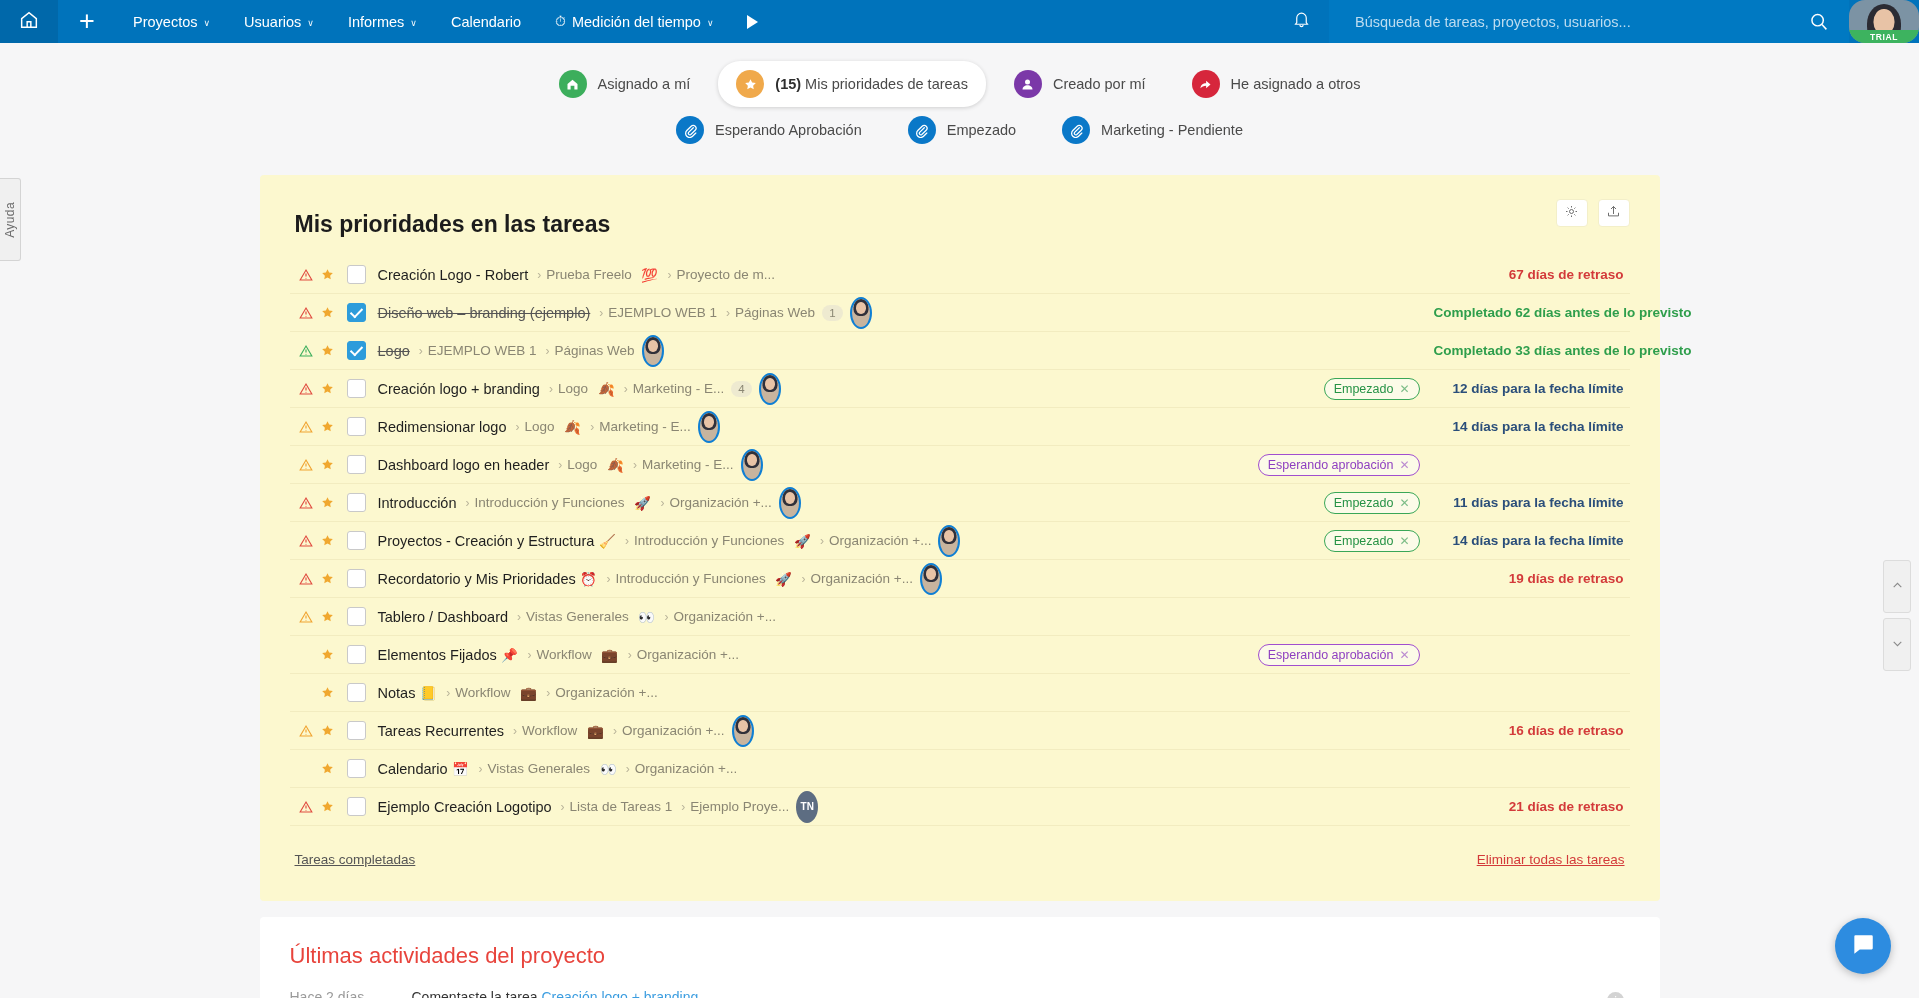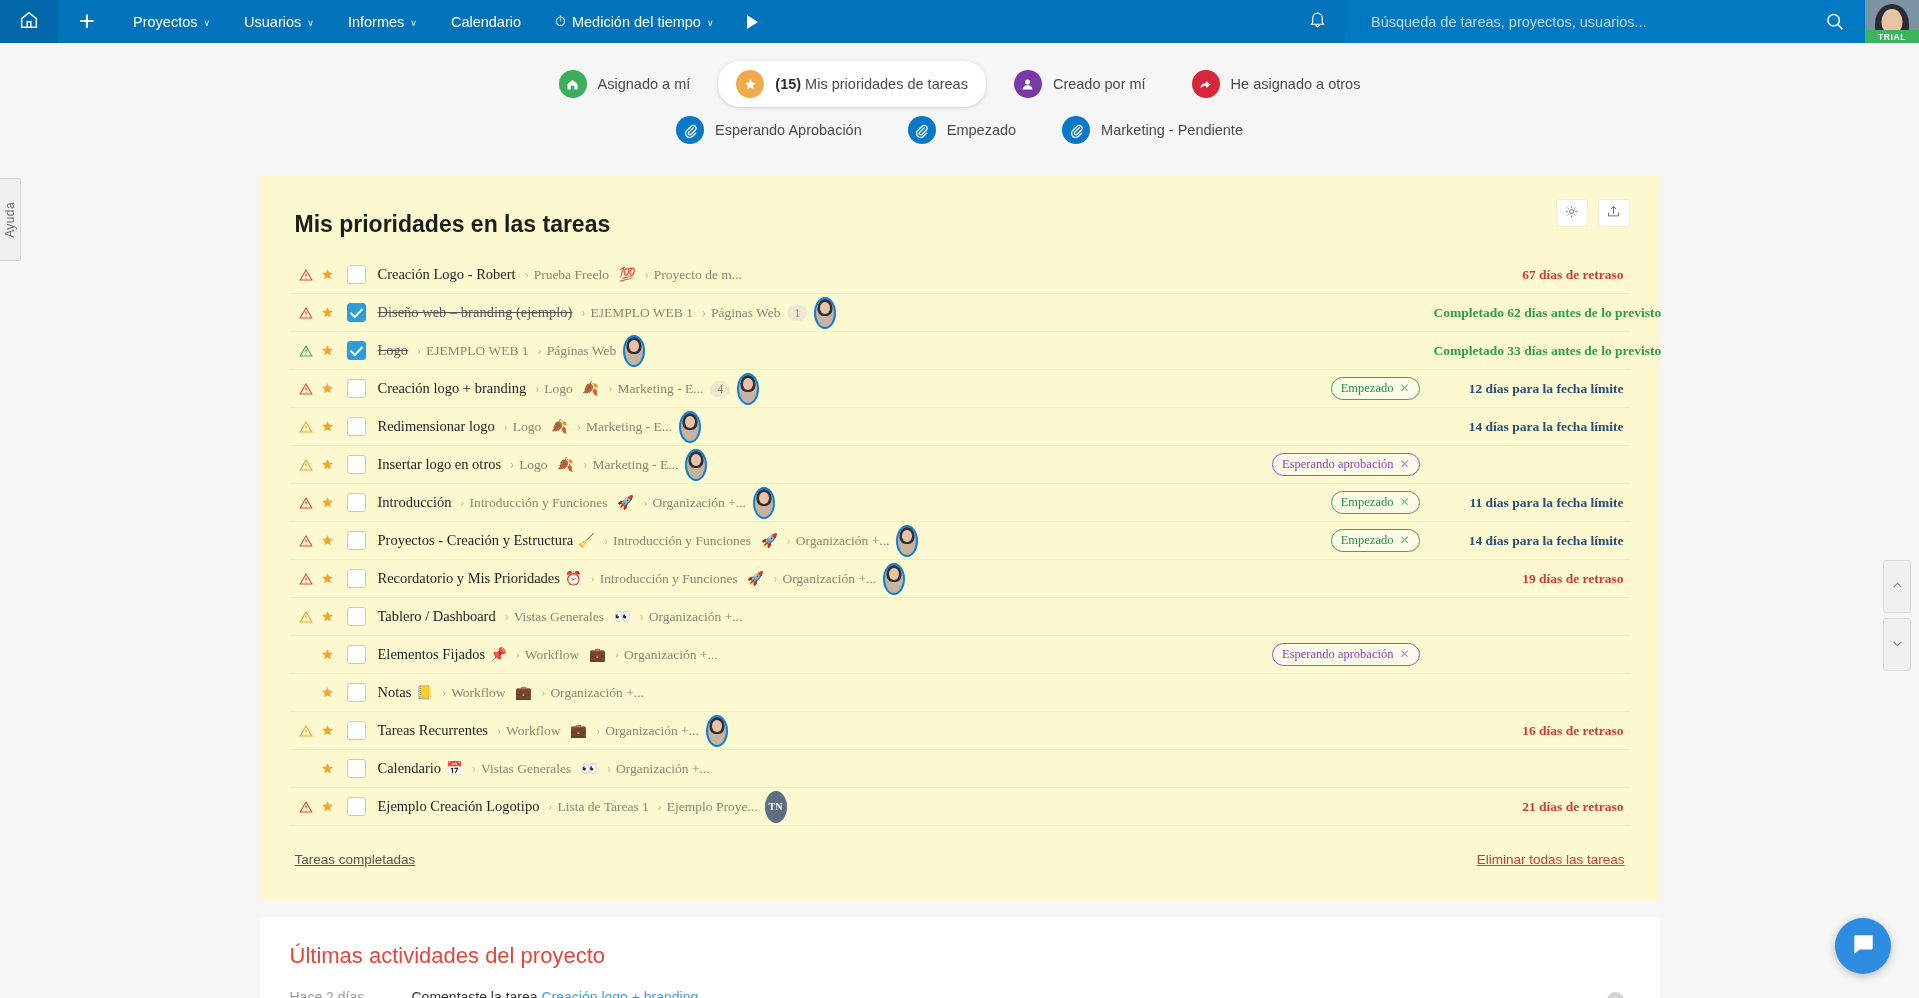--- a/index.html
+++ b/index.html
@@ -45,22 +45,23 @@
     padding: 0 20px 0 26px; gap: 10px;
   }
   .nav-search input {
     flex: 1; background: transparent; border: 0; outline: none;
     color: #fff; font-size: 14.5px; font-family: inherit;
   }
   .nav-search input::placeholder { color: #bcdcf0; }
   .nav-search .mag { cursor: pointer; display: flex; }
   .nav-search .mag svg { width: 21px; height: 21px; fill: none; stroke: #fff; stroke-width: 1.7; }
   .nav-avatar {
-    width: 54px; position: relative; cursor: pointer; overflow: hidden;
+    width: 70px; position: relative; cursor: pointer; overflow: hidden;
     background: #7c93a4;
+    border-radius: 16px;
   }
   .nav-avatar .face {
     position: absolute; left: 50%; top: 4px; transform: translateX(-50%);
     width: 34px; height: 40px; border-radius: 50% 50% 44% 44%;
     background: #2b2b33;
   }
   .nav-avatar .skin {
     position: absolute; left: 50%; top: 9px; transform: translateX(-50%);
     width: 21px; height: 26px; border-radius: 48%; background: #e8c3a6;
   }
@@ -108,21 +109,21 @@
   .card-title { font-size: 23px; font-weight: bold; color: #1c1c1c; margin: 12px 0 0 5px; }
   .card-actions { display: flex; gap: 10px; }
   .icon-btn {
     width: 32px; height: 28px; background: #fff; border-radius: 4px;
     display: flex; align-items: center; justify-content: center; cursor: pointer;
     border: 1px solid #f3efc9;
   }
   .icon-btn svg { width: 15px; height: 15px; fill: none; stroke: #5a5a5a; stroke-width: 1.4; }
 
   
-  .tasks { margin-top: 18px; font-family: Liberation Serif, serif; }
+  .tasks { margin-top: 18px; }
   .task {
     display: flex; align-items: center; height: 38px;
     border-bottom: 1px solid #f2ecc0; padding: 0 6px 0 5px;
   }
   .task:last-child { border-bottom: 1px solid #f2ecc0; }
   .t-left { display: flex; align-items: center; flex: 1; min-width: 0; gap: 0; }
   .warn { width: 22px; display: flex; align-items: center; justify-content: center; cursor: pointer; }
   .warn svg { width: 14px; height: 14px; }
   .warn.hidden { visibility: hidden; }
   .star { width: 22px; display: flex; align-items: center; justify-content: center; cursor: pointer; }
@@ -553,21 +554,21 @@
                 <path d="M12 9.5v5" stroke-width="2"></path>
                 <circle cx="12" cy="17.6" r=".9" fill="#f0a330" stroke="none"></circle>
               </svg>
             </div>
             <div class="star">
               <svg viewBox="0 0 24 24">
                 <path d="M12 3.5l2.6 5.4 5.9.8-4.3 4.1 1 5.9-5.2-2.8-5.2 2.8 1-5.9L3.5 9.7l5.9-.8z"></path>
               </svg>
             </div>
             <div class="cbox"></div>
-            <span class="t-name">Insertar logo en otros</span>
+            <span class="t-name">Dashboard logo en header</span>
             <span class="crumb">
               <span class="sep">›</span>
               <span class="ct">Logo</span>
               <span class="t-emoji">🍂</span>
             </span>
             <span class="crumb">
               <span class="sep">›</span>
               <span class="ct">Marketing - E...</span>
             </span>
             <span class="avatar">

